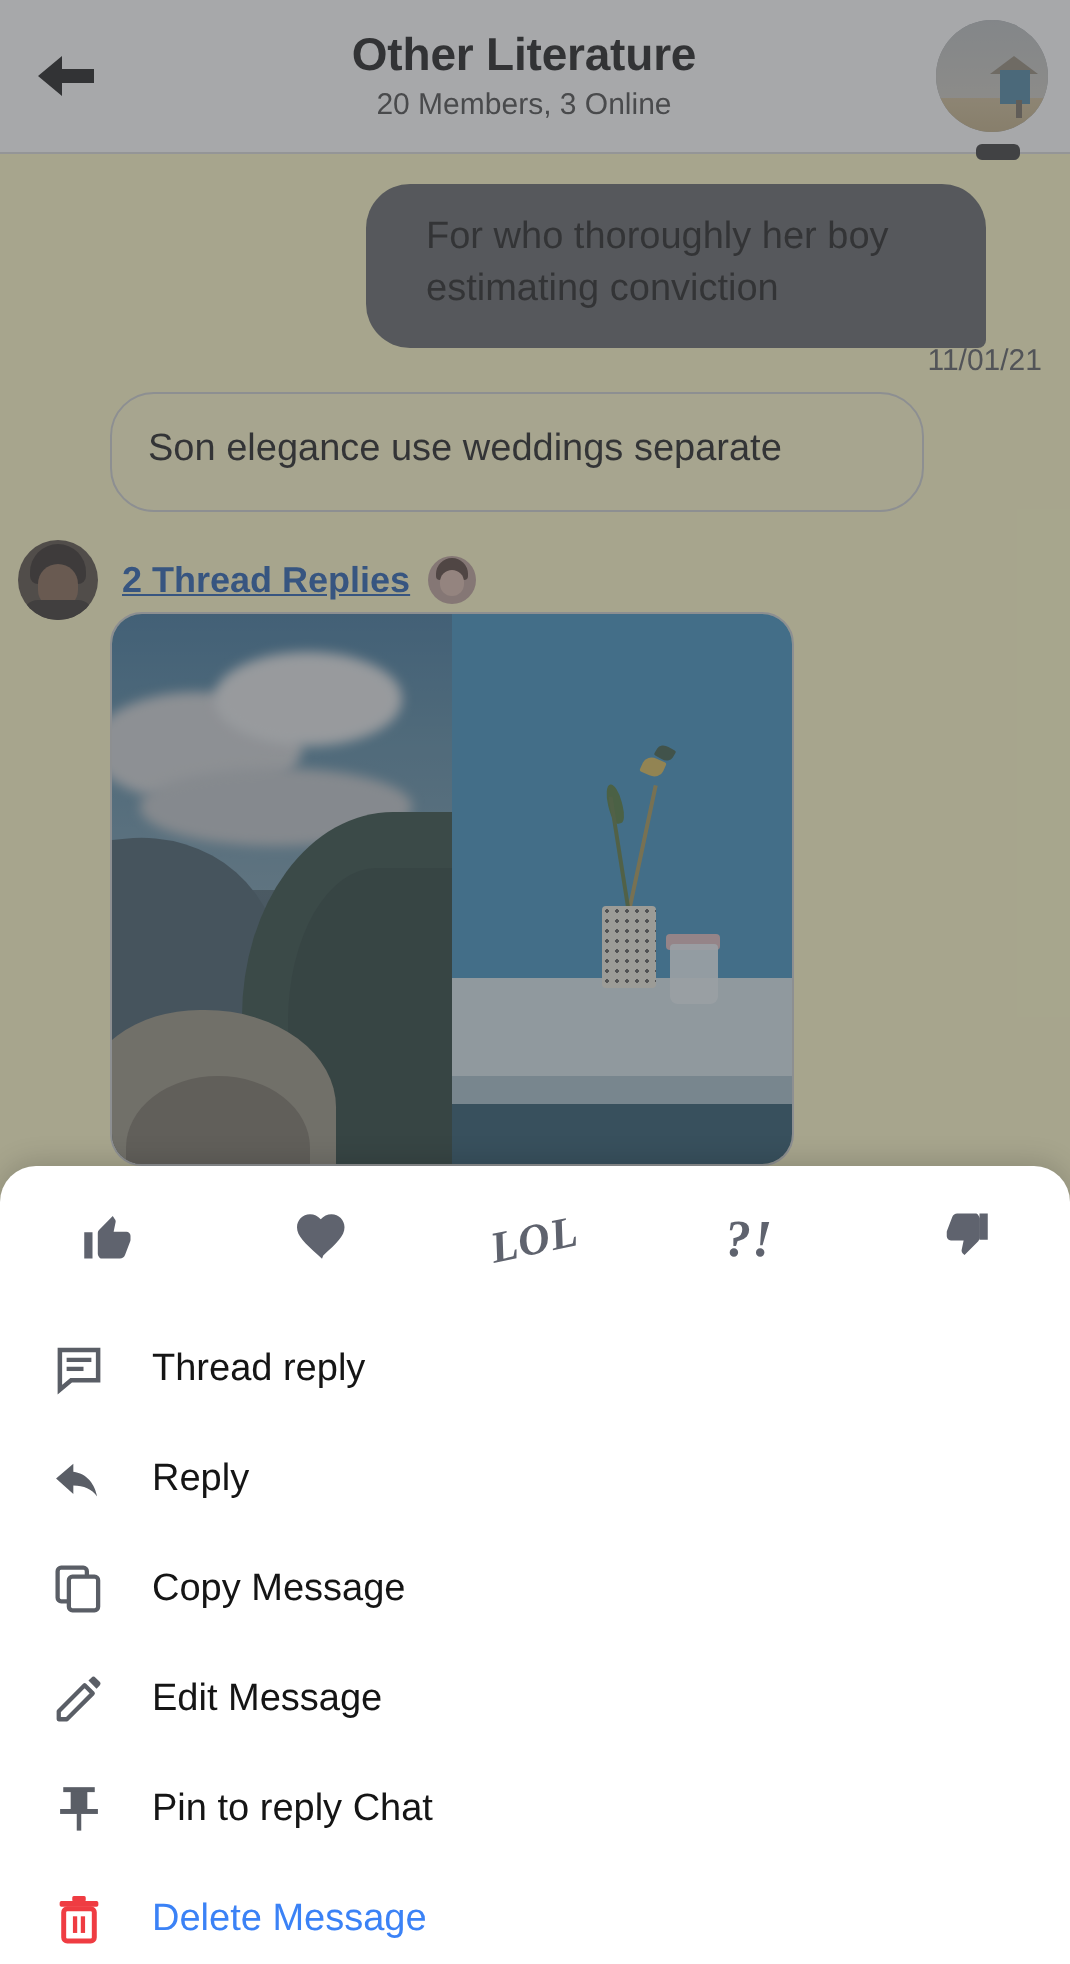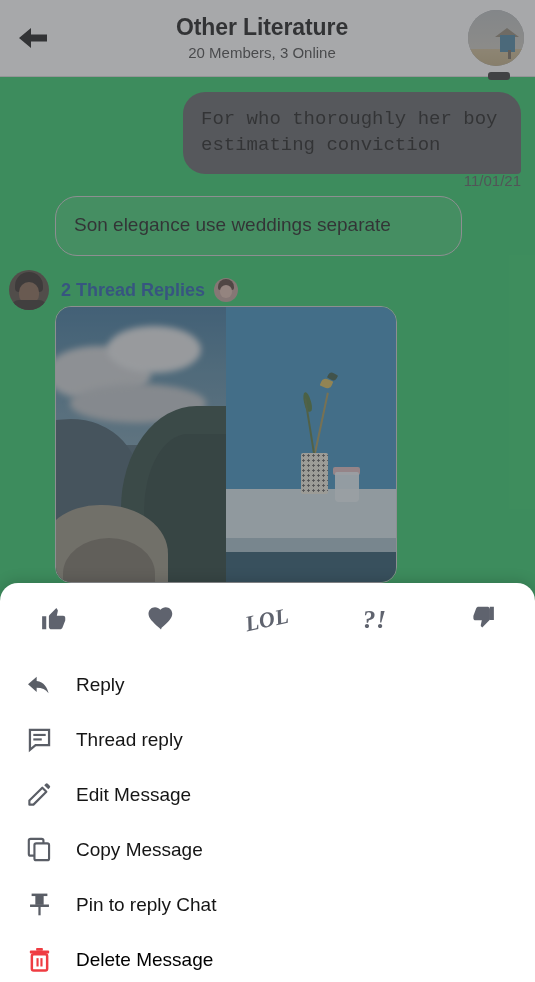--- a/index.html
+++ b/index.html
@@ -5,21 +5,21 @@
   html,body{margin:0;padding:0;}
   body{
     width:535px;height:982px;overflow:hidden;
     font-family:"Liberation Sans", sans-serif;
     background:#ffffff;
     -webkit-font-smoothing:antialiased;
   }
   .screen{position:relative;width:535px;height:982px;overflow:hidden;background:#fff;}
 
   
-  .chat-layer{position:absolute;inset:0;background:#22c55e;}
+  .chat-layer{position:absolute;inset:0;background:#fef9c3;}
   .chat-inner{position:absolute;inset:0;}
 
   
   .header{
     position:absolute;left:0;top:0;width:535px;height:76px;
     background:#ffffff;border-bottom:1px solid #d8d8d8;
     display:flex;align-items:center;
   }
   .back-btn{
     width:66px;height:76px;display:flex;align-items:center;justify-content:center;
@@ -40,41 +40,41 @@
   .hav-leg{position:absolute;right:13px;bottom:7px;width:3px;height:9px;background:#6e6354;}
 
   
   .messages{position:absolute;left:0;top:76px;width:535px;bottom:0;}
 
   .peek-bubble{
     position:absolute;right:25px;top:-4px;width:22px;height:8px;border-radius:3px;background:#2b2b2b;
   }
 
   .bubble-out{
-    position:absolute;left:183px;top:16px;width:338px;
+    position:absolute;left:183px;top:16px;width:310px;
     background:#57595c;border-radius:22px 22px 4px 22px;
-    padding:14px 18px 16px 18px;box-sizing:border-box;font-family:Liberation Mono, monospace;
+    padding:14px 18px 16px 30px;box-sizing:border-box;
   }
   .bubble-out .txt{font-size:19px;line-height:26px;color:#0d0d0d;}
 
   .timestamp{position:absolute;right:14px;top:96px;font-size:15px;color:#4e5054;}
 
   .bubble-in{
     position:absolute;left:55px;top:120px;width:407px;
     background:rgba(255,255,255,0.08);border:1px solid #c9cacb;border-radius:22px;
     padding:15px 18px 17px 18px;box-sizing:border-box;
   }
   .bubble-in .txt{font-size:19px;line-height:26px;color:#0d0d0d;}
 
   .thread-row{position:absolute;left:9px;top:192px;width:400px;height:44px;display:flex;align-items:center;}
   .thread-avatar{width:40px;height:40px;border-radius:50%;overflow:hidden;position:relative;background:#4d4238;flex:0 0 auto;}
   .ta-hair{position:absolute;left:6px;top:2px;width:28px;height:20px;border-radius:14px 14px 4px 4px;background:#241d18;}
   .ta-face{position:absolute;left:10px;top:12px;width:20px;height:22px;border-radius:10px 10px 9px 9px;background:#7d5c46;}
   .ta-body{position:absolute;left:2px;bottom:0;width:36px;height:10px;border-radius:8px 8px 0 0;background:#2a2520;}
-  .thread-link{margin-left:12px;font-size:18px;font-weight:bold;color:#1652a8;cursor:pointer;}
+  .thread-link{margin-left:12px;font-size:18px;font-weight:bold;color:#1652a8;cursor:pointer;text-decoration:underline;}
   .thread-mini{width:24px;height:24px;border-radius:50%;margin-left:9px;overflow:hidden;position:relative;background:#b89a90;}
   .tm-hair{position:absolute;left:4px;top:1px;width:16px;height:11px;border-radius:8px 8px 2px 2px;background:#4a322a;}
   .tm-face{position:absolute;left:6px;top:7px;width:12px;height:13px;border-radius:6px;background:#d8b3a5;}
 
   .attachment{
     position:absolute;left:55px;top:230px;width:340px;height:275px;
     border:1px solid #c9cacb;border-radius:16px;overflow:hidden;display:flex;
   }
   .att-img{width:50%;height:100%;position:relative;overflow:hidden;}
 
@@ -126,21 +126,21 @@
   .rx-text{font-size:23px;font-weight:bold;font-style:italic;letter-spacing:0.5px;}
   .rx-lol{transform:rotate(-12deg);font-family:"Liberation Serif", serif;font-size:22px;}
   .rx-qm{font-size:26px;font-family:"Liberation Serif", serif;}
 
   .menu{position:absolute;left:0;top:74px;width:535px;}
   .menu-item{
     height:55px;display:flex;align-items:center;cursor:pointer;padding-left:20px;box-sizing:border-box;
   }
   .mi-icon{width:38px;height:38px;display:flex;align-items:center;justify-content:center;flex:0 0 auto;}
   .mi-label{margin-left:18px;font-size:19px;color:#151515;}
-  .mi-label.danger{color:#000000;}
+  .mi-label.danger{color:#3b82f6;}
 </style>
 </head>
 <body>
 
 <div class="screen">
 
   <div class="chat-layer">
     <div class="chat-inner">
 
       <div class="header">
@@ -261,56 +261,56 @@
           </svg>
         </span>
       </div>
 
     </div>
 
     <div class="menu">
 
       <div class="menu-item">
         <span class="mi-icon">
-          <svg width="28" height="28" viewBox="0 0 24 24" fill="#5a5e66">
-            <path d="M10 8.5V5L2.6 11.4 10 18v-3.6c4.6 0 7.8 1.5 10.2 4.7-1-4.9-3.9-9.8-10.2-10.6z"></path>
-          </svg>
-        </span>
-        <span class="mi-label">Reply</span>
-      </div>
-
-      <div class="menu-item">
-        <span class="mi-icon">
           <svg width="27" height="27" viewBox="0 0 24 24">
             <path d="M3.5 3.5h17v13.5h-12l-5 4.2z" fill="none" stroke="#5a5e66" stroke-width="2"></path>
             <rect x="6.5" y="7" width="11" height="1.9" fill="#5a5e66"></rect>
             <rect x="6.5" y="11" width="7.5" height="1.9" fill="#5a5e66"></rect>
           </svg>
         </span>
         <span class="mi-label">Thread reply</span>
       </div>
 
       <div class="menu-item">
         <span class="mi-icon">
+          <svg width="28" height="28" viewBox="0 0 24 24" fill="#5a5e66">
+            <path d="M10 8.5V5L2.6 11.4 10 18v-3.6c4.6 0 7.8 1.5 10.2 4.7-1-4.9-3.9-9.8-10.2-10.6z"></path>
+          </svg>
+        </span>
+        <span class="mi-label">Reply</span>
+      </div>
+
+      <div class="menu-item">
+        <span class="mi-icon">
+          <svg width="27" height="27" viewBox="0 0 24 24">
+            <rect x="2.5" y="2.5" width="13" height="15" rx="1.6" fill="none" stroke="#5a5e66" stroke-width="1.9"></rect>
+            <rect x="7.5" y="6.5" width="13" height="15" rx="1.6" fill="#fff" stroke="#5a5e66" stroke-width="1.9"></rect>
+          </svg>
+        </span>
+        <span class="mi-label">Copy Message</span>
+      </div>
+
+      <div class="menu-item">
+        <span class="mi-icon">
           <svg width="27" height="27" viewBox="0 0 24 24">
             <path d="M3 17.4V21h3.6L18.1 9.5l-3.6-3.6L3 17.4z" fill="none" stroke="#5a5e66" stroke-width="1.9" stroke-linejoin="round"></path>
             <path d="M16.2 3.8l3.6 3.6 1.3-1.3a1.3 1.3 0 000-1.85l-1.75-1.75a1.3 1.3 0 00-1.85 0l-1.3 1.3z" fill="#5a5e66"></path>
           </svg>
         </span>
         <span class="mi-label">Edit Message</span>
-      </div>
-
-      <div class="menu-item">
-        <span class="mi-icon">
-          <svg width="27" height="27" viewBox="0 0 24 24">
-            <rect x="2.5" y="2.5" width="13" height="15" rx="1.6" fill="none" stroke="#5a5e66" stroke-width="1.9"></rect>
-            <rect x="7.5" y="6.5" width="13" height="15" rx="1.6" fill="#fff" stroke="#5a5e66" stroke-width="1.9"></rect>
-          </svg>
-        </span>
-        <span class="mi-label">Copy Message</span>
       </div>
 
       <div class="menu-item">
         <span class="mi-icon">
           <svg width="27" height="27" viewBox="0 0 24 24" fill="#5a5e66">
             <rect x="5" y="2.3" width="14" height="2.2"></rect>
             <rect x="8.3" y="4.3" width="7.4" height="8"></rect>
             <rect x="3.6" y="12" width="16.8" height="2.2"></rect>
             <rect x="11" y="14" width="2" height="7.6"></rect>
           </svg>

